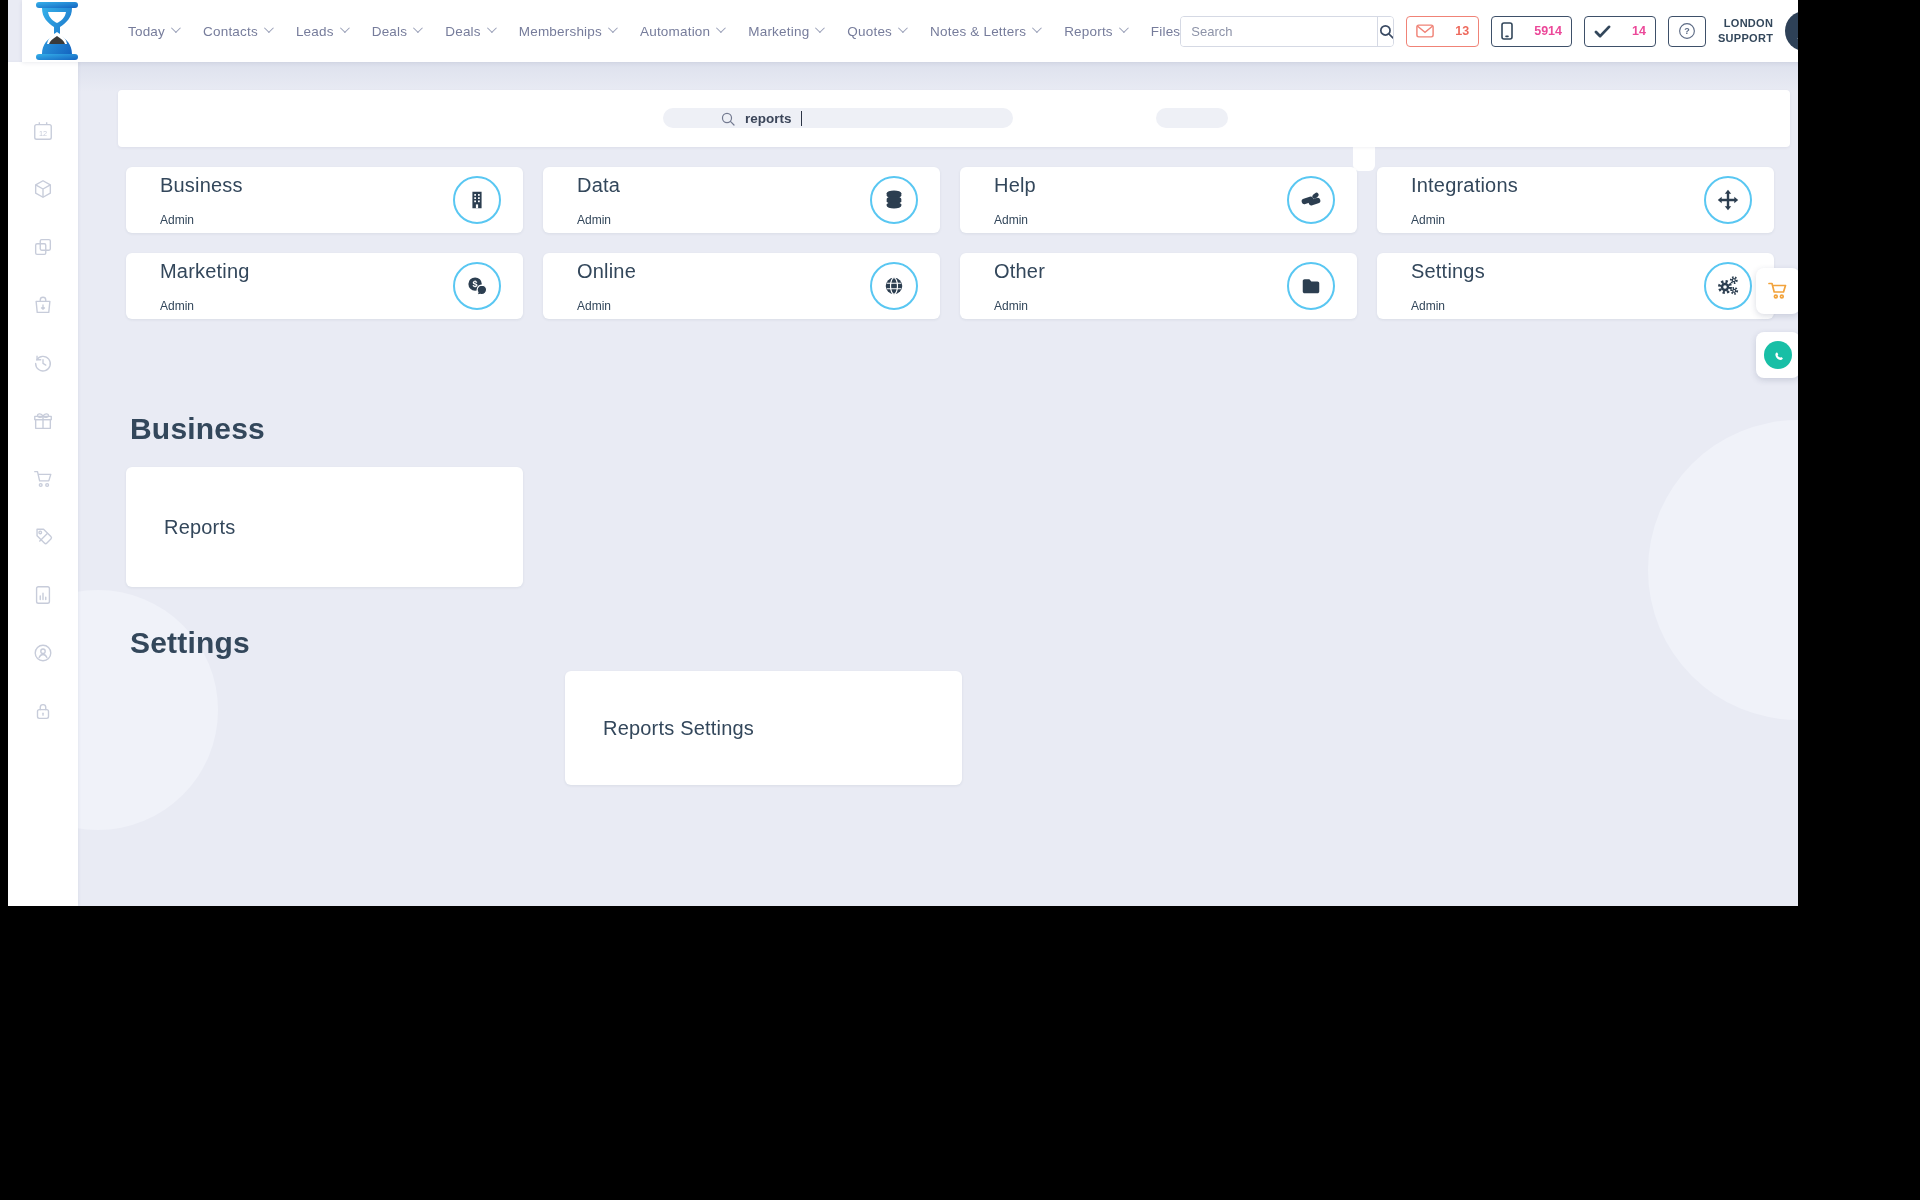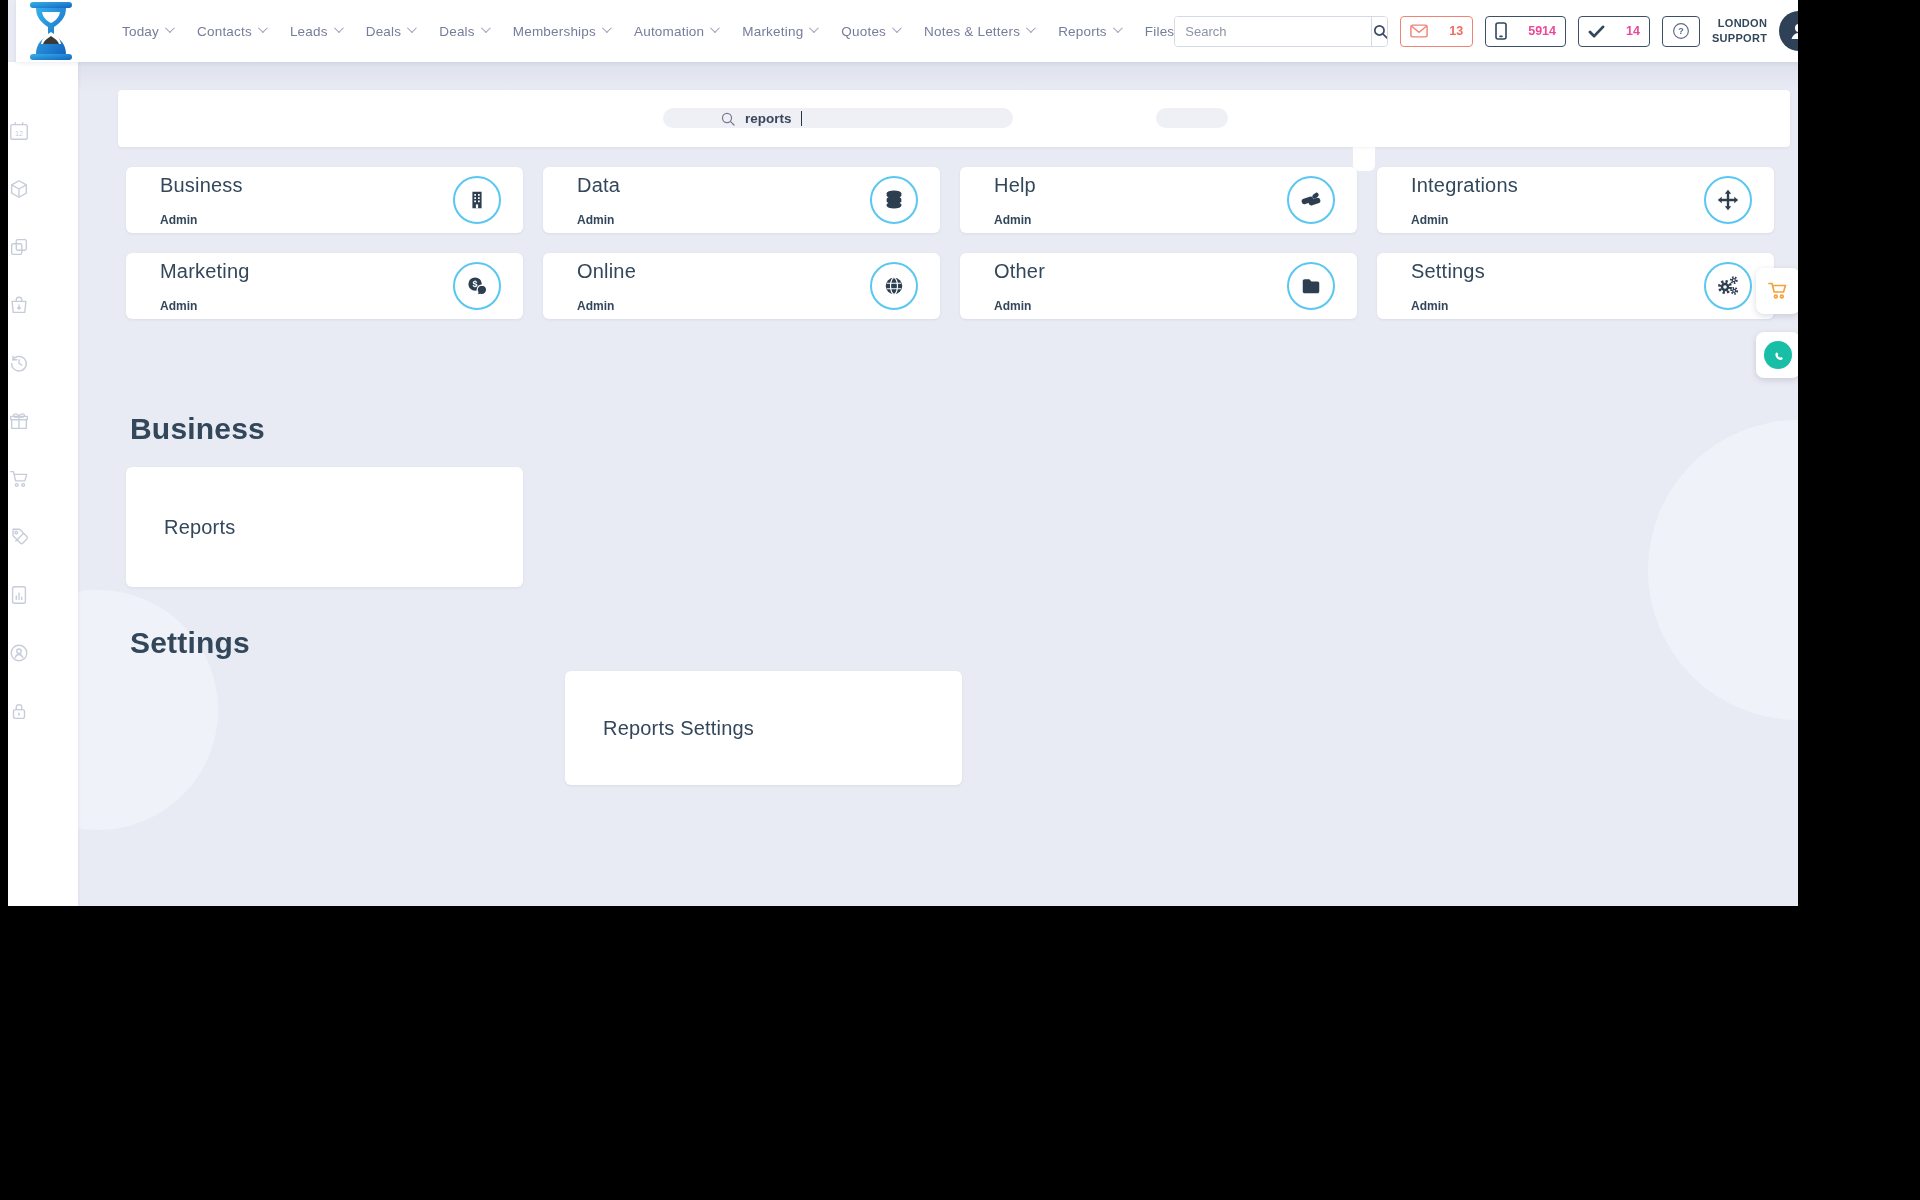--- a/index.html
+++ b/index.html
@@ -1,21 +1,21 @@
 <!DOCTYPE html>
 <html><head>
 <meta charset="utf-8">
 <style>
   * { margin:0; padding:0; box-sizing:border-box; }
   html,body { width:1920px; height:1200px; background:#000; font-family:"Liberation Sans", sans-serif; }
   .stage { position:relative; width:1920px; height:1200px; background:#000; overflow:hidden; }
   .app { position:absolute; left:8px; top:0; width:1790px; height:906px; background:#e9ebf4; overflow:hidden; }
 
   
-  .header { position:absolute; left:8px; top:0; width:1790px; height:62px; background:#fff;
+  .header { position:absolute; left:14px; top:0; width:1790px; height:62px; background:#fff;
             display:flex; align-items:center; z-index:30; box-shadow:0 1px 4px rgba(50,60,100,.10); padding-right:42px;}
   .logo { margin-left:12px; width:46px; height:58px; flex:0 0 auto; }
   .nav { display:flex; align-items:center; margin-left:48px; gap:25px; white-space:nowrap; }
   .nav-item { display:flex; align-items:center; gap:6px; cursor:pointer; }
   .nav-item .lbl { font-size:13.5px; font-weight:500; color:#767c9b; letter-spacing:.2px; }
   .chev { width:7px; height:7px; border-right:1.6px solid #9aa0b8; border-bottom:1.6px solid #9aa0b8;
           transform:rotate(45deg) translateY(-2px); margin-top:-3px; }
   .hdr-right { display:flex; align-items:center; margin-left:auto; gap:12px; }
   .search-box { width:214px; height:31px; border:1px solid #d5d9e4; border-radius:4px; display:flex; align-items:stretch; background:#fff; overflow:hidden;}
   .search-box input { flex:1; border:none; outline:none; font-size:13px; color:#4d7c0f; padding:0 10px; font-family:"Liberation Sans",sans-serif; }
@@ -26,21 +26,21 @@
   .badge-navy { border:1.5px solid #3e5069; color:#ec4899; }
   .badge-red  { border:1.5px solid #f08377; color:#ee6a5d; }
   .badge-btn .cnt { font-size:12.5px; font-weight:700; }
   .help-btn { width:38px; }
   .account-name { font-size:11px; font-weight:700; color:#33475b; text-align:right; line-height:1.35; letter-spacing:.3px; }
   .avatar { width:40px; height:40px; border-radius:50%; background:#2e4157; display:flex; align-items:center; justify-content:center; cursor:pointer; }
 
   
   .sidebar { position:absolute; left:0; top:62px; width:70px; height:844px; background:#fff; z-index:20;
              box-shadow:1px 0 3px rgba(50,60,100,.06); display:flex; flex-direction:column; align-items:center; padding-top:40px; }
-  .side-icon { height:58px; display:flex; align-items:center; justify-content:flex-start; width:100%; cursor:pointer; }
+  .side-icon { height:58px; display:flex; align-items:center; justify-content:center; width:100%; cursor:pointer; }
 
   
   .top-shade { position:absolute; left:70px; top:62px; width:1720px; height:30px;
                background:linear-gradient(#dde1ed, #e9ebf4); z-index:1; }
   .blob { position:absolute; border-radius:50%; background:#f0f2f9; z-index:1; }
   .blob1 { width:300px; height:300px; left:1640px; top:420px; }
   .blob2 { width:240px; height:240px; left:-30px;  top:590px; }
 
   
   .search-panel { position:absolute; left:110px; top:90px; width:1672px; height:57px; background:#fff;
@@ -53,21 +53,21 @@
   .caret { width:1.5px; height:15px; background:#2b3445; }
   .panel-tab { position:absolute; left:1345px; top:146px; width:22px; height:25px; background:#fff;
                border-radius:0 0 6px 6px; z-index:4; }
 
   
   .grid { position:absolute; left:118px; top:167px; display:grid; grid-template-columns:repeat(4,397px);
           grid-auto-rows:66px; gap:20px; z-index:5; }
   .acard { position:relative; background:#fff; border-radius:6px; box-shadow:0 1px 3px rgba(44,62,80,.08);
            display:flex; flex-direction:column; justify-content:center; padding-left:34px; cursor:pointer; }
   .acard .t { font-size:20px; color:#33475b; font-weight:500; letter-spacing:.2px; }
-  .acard .s { font-size:12px; color:#33475b; font-weight:700; margin-top:16px; }
+  .acard .s { font-size:12px; color:#33475b; font-weight:400; margin-top:16px; }
   .icircle { position:absolute; right:22px; top:50%; transform:translateY(-50%); width:48px; height:48px;
              border:2px solid #59c7f2; border-radius:50%; display:flex; align-items:center; justify-content:center; background:#fff; }
 
   
   .sec-head { position:absolute; left:122px; font-size:30px; font-weight:600; color:#33475b; letter-spacing:.2px; z-index:5; }
   .sec-head.business { top:412px; }
   .sec-head.settings { top:626px; }
   .result-card { position:absolute; background:#fff; border-radius:6px; box-shadow:0 1px 3px rgba(44,62,80,.08);
                  display:flex; align-items:center; padding-left:38px; cursor:pointer; z-index:5; }
   .result-card .lbl { font-size:20px; color:#33475b; font-weight:500; letter-spacing:.2px; }

